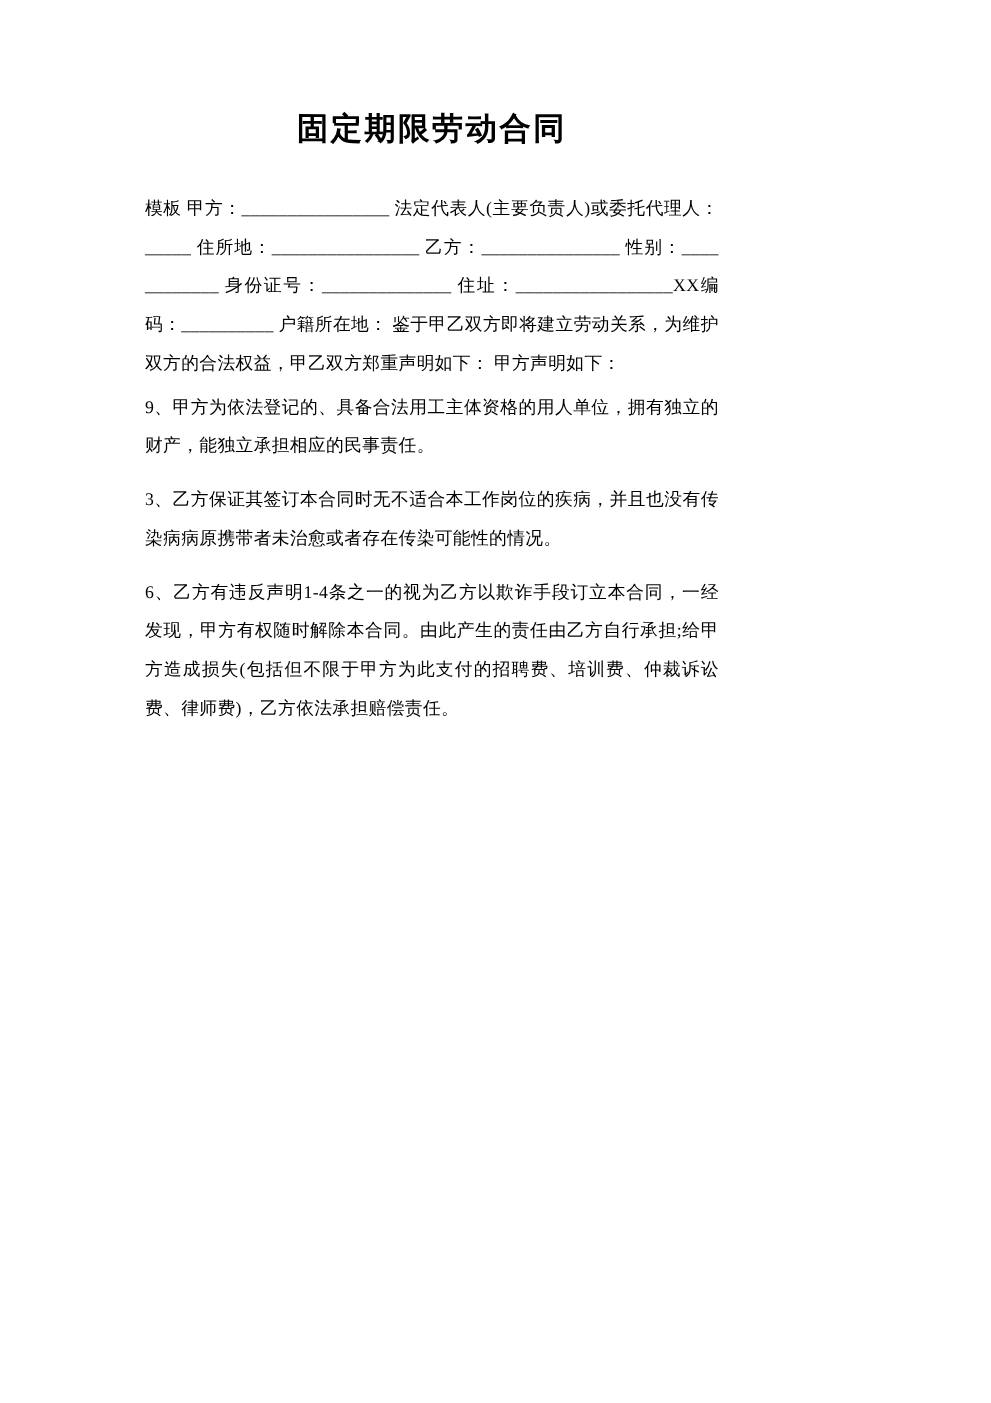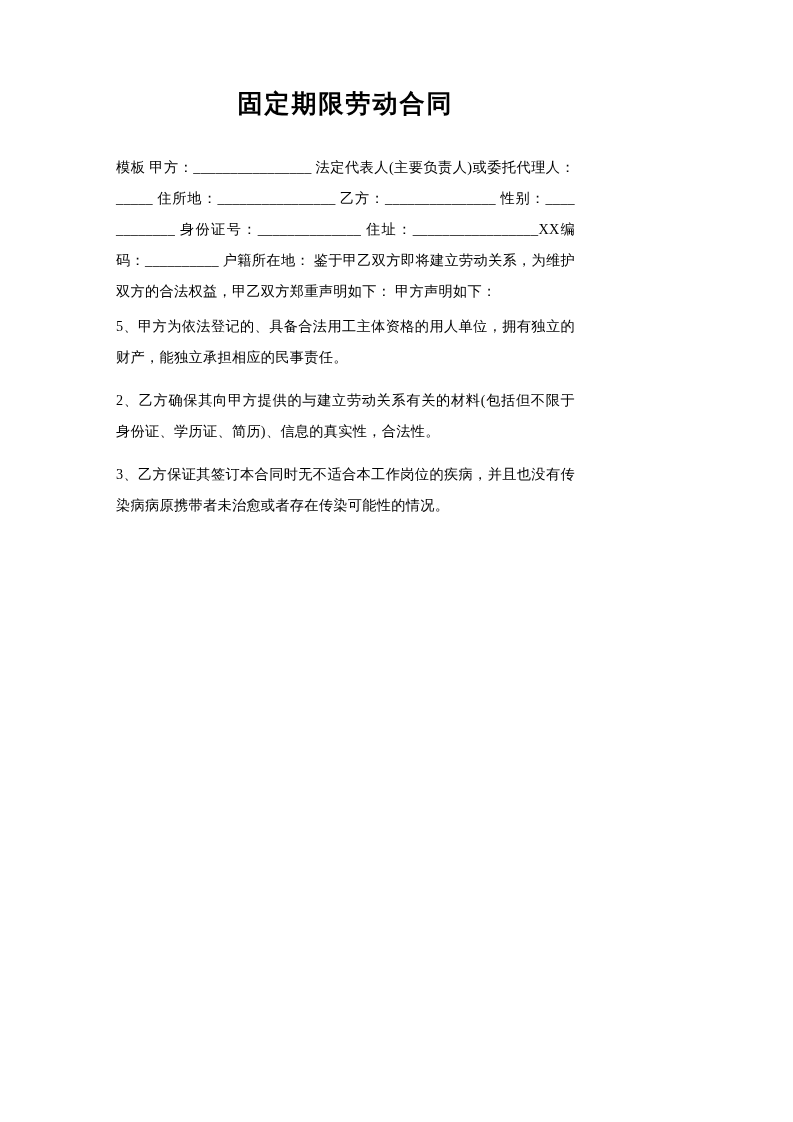--- a/index.html
+++ b/index.html
@@ -44,17 +44,17 @@
   }
 </style>
 </head>
 <body>
 
 <div class="page">
 
   <h1 class="doc-title">固定期限劳动合同</h1>
 
   <p class="para first">模板     甲方：________________     法定代表人(主要负责人)或委托代理人：_____     住所地：________________     乙方：_______________     性别：____________     身份证号：______________     住址：_________________XX编码：__________     户籍所在地：     鉴于甲乙双方即将建立劳动关系，为维护双方的合法权益，甲乙双方郑重声明如下：     甲方声明如下：</p>
-  <p class="para">5、甲方为依法登记的、具备合法用工主体资格的用人单位，拥有独立的财产，能独立承担相应的民事责任。</p>
-  <p class="para">2、乙方确保其向甲方提供的与建立劳动关系有关的材料(包括但不限于身份证、学历证、简历)、信息的真实性，合法性。</p>
+  <p class="para">9、甲方为依法登记的、具备合法用工主体资格的用人单位，拥有独立的财产，能独立承担相应的民事责任。</p>
   <p class="para">3、乙方保证其签订本合同时无不适合本工作岗位的疾病，并且也没有传染病病原携带者未治愈或者存在传染可能性的情况。</p>
+  <p class="para">6、乙方有违反声明1-4条之一的视为乙方以欺诈手段订立本合同，一经发现，甲方有权随时解除本合同。由此产生的责任由乙方自行承担;给甲方造成损失(包括但不限于甲方为此支付的招聘费、培训费、仲裁诉讼费、律师费)，乙方依法承担赔偿责任。</p>
 
 </div>
 
 </body></html>

